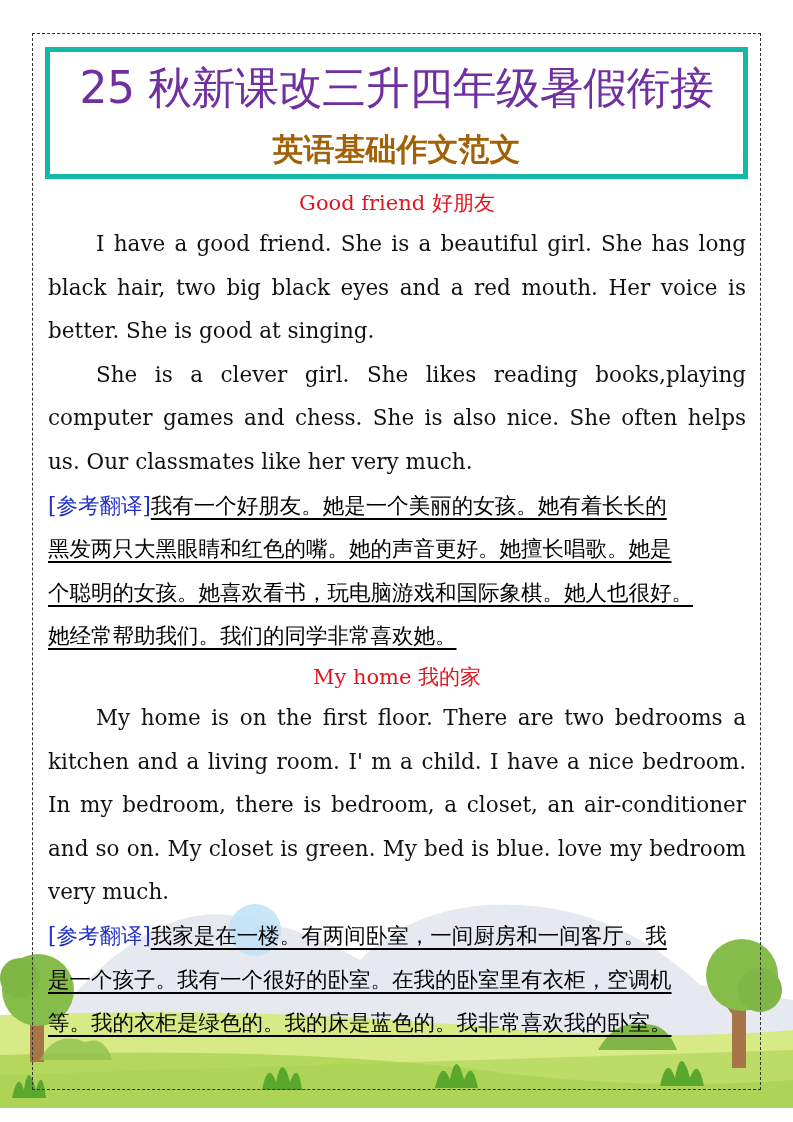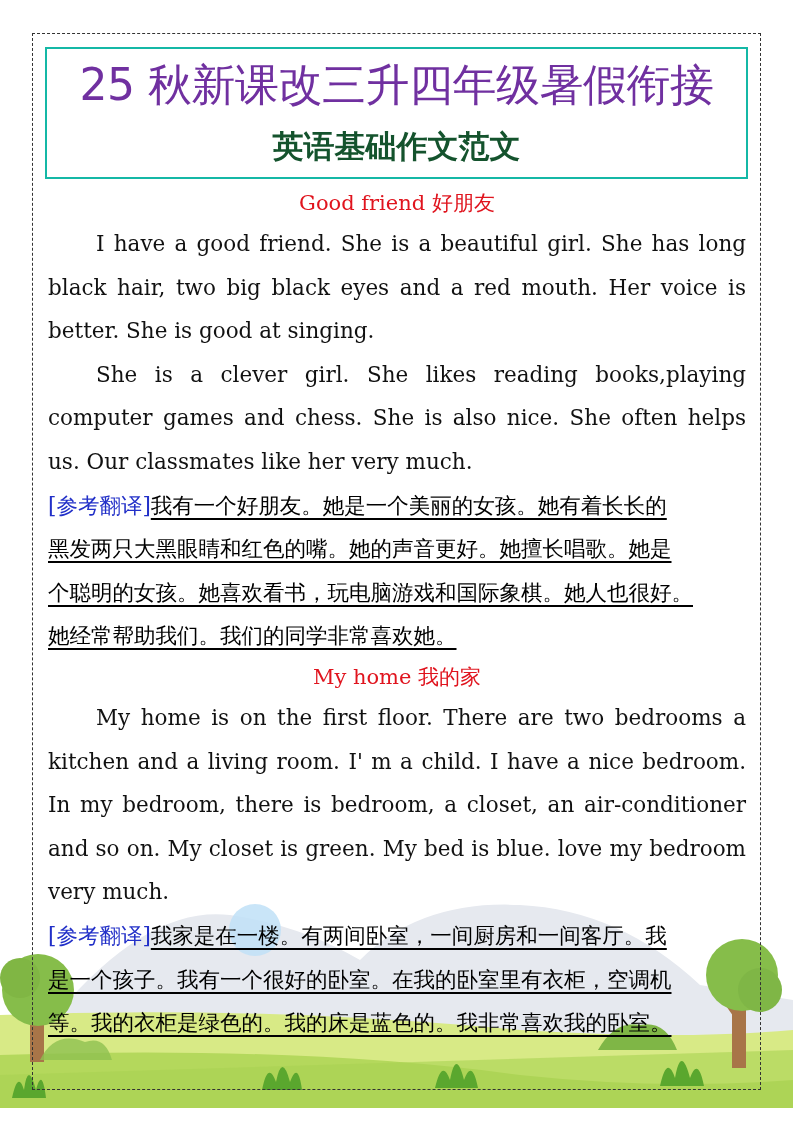--- a/index.html
+++ b/index.html
@@ -4,23 +4,23 @@
 <style>
   html, body { margin:0; padding:0; background:#ffffff; }
   body { width:793px; height:1122px; position:relative; overflow:hidden; font-family:"DejaVu Serif", serif; }
 
   
   .scene { position:absolute; left:0; top:0; width:793px; height:1122px; pointer-events:none; z-index:0; }
 
   
   .frame { position:absolute; left:32px; top:33px; width:729px; height:1057px; border:1px dashed #333; box-sizing:border-box; z-index:2; }
 
-  .title-box { position:absolute; left:45px; top:47px; width:703px; height:132px; border:2px solid #14b8a6; box-sizing:border-box; background:#fff; z-index:3; }
+  .title-box { position:absolute; left:45px; top:47px; width:703px; height:132px; border:5px solid #14b8a6; box-sizing:border-box; background:#fff; z-index:3; }
   .title-main { position:absolute; left:0; right:0; top:8px; text-align:center; font-family:"DejaVu Sans", sans-serif; font-size:44px; line-height:56px; color:#7030a0; letter-spacing:-0.5px; white-space:nowrap; }
-  .title-sub { position:absolute; left:0; right:0; top:76px; text-align:center; font-family:"DejaVu Serif", serif; font-weight:bold; font-size:31px; line-height:42px; color:#14532d; }
+  .title-sub { position:absolute; left:0; right:0; top:76px; text-align:center; font-family:"DejaVu Serif", serif; font-weight:bold; font-size:31px; line-height:42px; color:#a16207; }
 
   .content { position:absolute; left:48px; top:186px; width:698px; z-index:3; }
 
   .heading { text-align:center; color:#e0141e; font-size:21px; line-height:38px; height:38px; margin-top:0; }
 
   .para { font-size:21.5px; line-height:43.6px; color:#111; text-align:justify; text-align-last:left; margin:0; }
   .para.indent { text-indent:48px; }
 
   .trans { font-size:21.5px; line-height:43.6px; color:#000; margin:0; }
   .trans .tag { color:#2230c8; }

